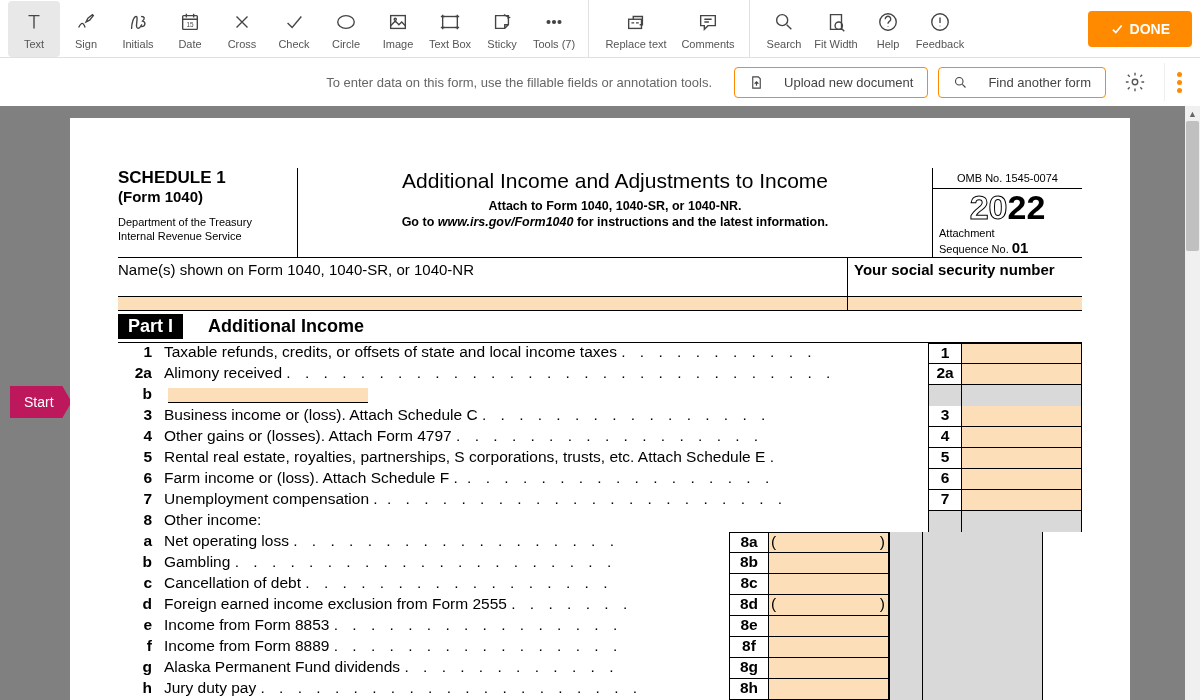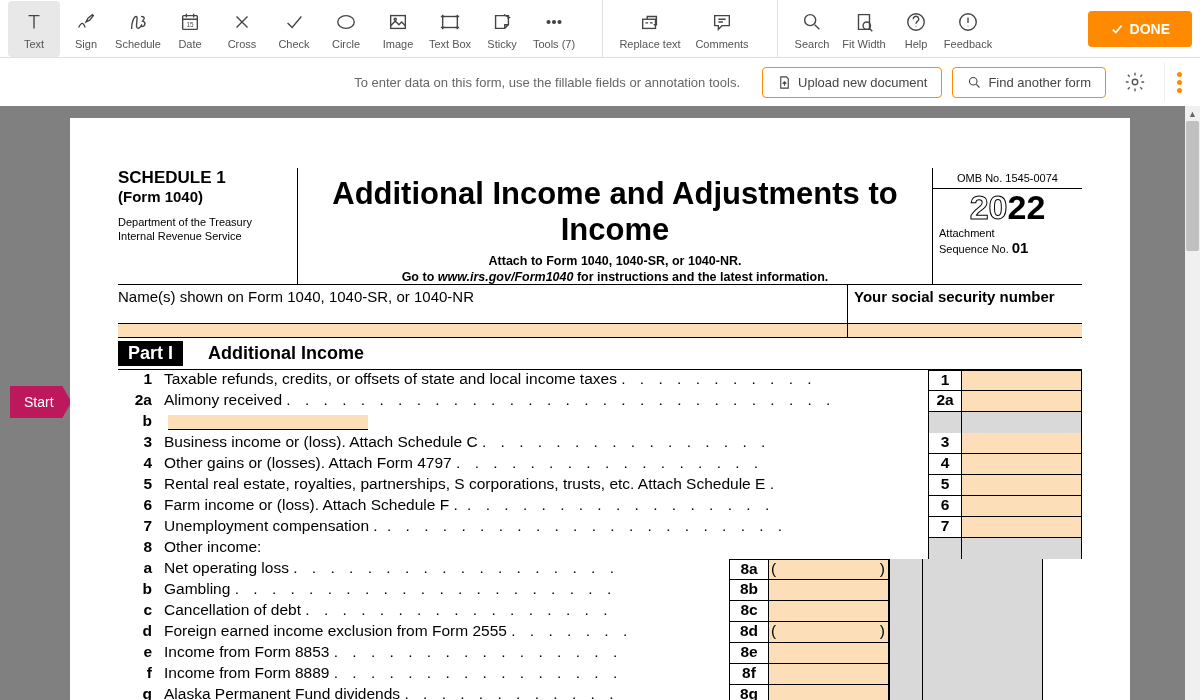--- a/index.html
+++ b/index.html
@@ -1,50 +1,50 @@
 <!DOCTYPE html>
 <html><head>
 <meta charset="utf-8">
 <style>
 * { box-sizing: border-box; margin: 0; padding: 0; }
 body { font-family: Arial, sans-serif; background: #fff; overflow: hidden; width: 1200px; height: 700px; }
 
 .toolbar { display: flex; align-items: center; height: 58px; border-bottom: 1px solid #e0e0e0; padding: 0 8px; }
 .tool-group { display: flex; align-items: center; height: 100%; }
-.tool-group.sep { border-right: 1px solid #e0e0e0; padding-right: 22px; margin-right: 8px; }
+.tool-group.sep { border-right: 1px solid #e0e0e0; padding-right: 8px; margin-right: 8px; }
 .tool-btn { display: flex; flex-direction: column; align-items: center; justify-content: center; width: 52px; height: 56px; cursor: pointer; color: #555; font-size: 11px; border-radius: 4px; }
 .tool-btn.active { background: #e8e8e8; }
 .tool-btn .icon { height: 28px; display: flex; align-items: center; justify-content: center; margin-bottom: 2px; }
 .tool-btn svg { width: 22px; height: 22px; stroke: #444; fill: none; stroke-width: 1.5; }
 .spacer { flex: 1; }
 .done-btn { background: #ff8a00; color: #fff; padding: 10px 22px; border-radius: 4px; font-weight: bold; font-size: 14px; cursor: pointer; display: flex; align-items: center; gap: 6px; margin-left: 10px; }
 
 .subbar { display: flex; align-items: center; height: 48px; padding: 0 12px; gap: 10px; justify-content: flex-end; }
 .subbar .hint { color: #666; font-size: 13px; margin-right: 12px; }
-.outline-btn { border: 1px solid #ff8a00; color: #444; padding: 7px 14px; border-radius: 4px; font-size: 13px; cursor: pointer; display: inline-flex; align-items: center; gap: 6px; background: #fff; }
+.outline-btn { border: 1px solid #ff8a00; color: #444; padding: 7px 14px; border-radius: 4px; font-size: 13px; cursor: pointer; display: inline-flex; align-items: center; gap: 20px; background: #fff; }
 .outline-btn svg { width: 15px; height: 15px; stroke: #444; fill: none; stroke-width: 1.8; }
 .gear { width: 38px; height: 38px; display: flex; align-items: center; justify-content: center; cursor: pointer; }
 .kebab { width: 24px; height: 38px; display: flex; flex-direction: column; align-items: center; justify-content: center; gap: 3px; cursor: pointer; border-left:1px solid #eee; padding-left:6px;}
 .kebab span { width:5px; height:5px; border-radius:50%; background:#ff8a00;}
 
 .viewport { background: #808080; height: 594px; position: relative; display: flex; justify-content: center; overflow: hidden; }
 .scrollbar-track { position:absolute; right:0; top:0; width:15px; height:100%; background:#f0f0f0;}
 .scrollbar-track .up { position:absolute; top:0; width:100%; height:15px; display:flex; align-items:center; justify-content:center; font-size:9px; color:#666;}
 .scrollbar-thumb { position:absolute; top:15px; width:13px; left:1px; height:130px; background:#c0c0c0; border-radius:2px;}
 .page { background: #fff; width: 1060px; margin-top: 12px; padding: 50px 48px 0 48px; font-family: Arial, sans-serif; color:#000; position:relative; }
 
 .start-tab { position: absolute; left: 10px; top: 280px; background: #be185d; color: #fff; padding: 8px 18px 8px 14px; font-size: 14px; font-weight: 500; clip-path: polygon(0 0, 85% 0, 100% 50%, 85% 100%, 0 100%); cursor: pointer; }
 
 .form-header { display: flex; border-bottom: 1px solid #000; }
 .fh-left { width: 180px; border-right: 1px solid #000; padding-bottom: 6px; padding-right:6px;}
 .fh-left .stitle { font-weight: bold; font-size: 17px; }
 .fh-left .sform { font-weight: bold; font-size: 15px; margin-bottom:10px;}
 .fh-left .dept { font-size: 11px; line-height:1.3; }
 .fh-mid { flex: 1; text-align: center; padding: 0 6px; }
-.fh-mid .mtitle { font-weight: bold; font-size: 31px; margin-top:8px; margin-bottom:6px;}
+.fh-mid .mtitle { font-weight: normal; font-size: 21px; margin-top:1px; margin-bottom:6px;}
 .fh-mid .attach { font-size: 12.5px; font-weight:bold; margin-bottom:2px;}
 .fh-mid .goto { font-size: 12.5px; font-weight:bold; }
 .fh-mid .goto .it { font-style: italic; }
 .fh-right { width: 150px; border-left: 1px solid #000; font-size: 11px; }
 .fh-right .omb { border-bottom:1px solid #000; padding:4px 6px; text-align:center;}
 .fh-right .year { font-size: 34px; text-align:center; line-height:1.1; display:flex; justify-content:center;}
 .fh-right .year .outline { -webkit-text-stroke:1px #000; color:transparent; font-weight:bold;}
 .fh-right .year .solid { font-weight:bold;}
 .fh-right .attseq { padding:1px 6px; font-size:11px;}
 .fh-right .attseq .big { font-size:15px; font-weight:bold;}
@@ -93,21 +93,21 @@
           </svg>
         </div>
         <span>Sign</span>
       </div>
     <div class="tool-btn">
         <div class="icon">
           <svg viewBox="0 0 24 24">
             <path d="M5 19c0-5 2-13 5-13s-2 13 2 13c2 0 4-4 4-4M16 6c3 0 4 2 1 5 4 1 3 6-1 6" stroke-linecap="round"></path>
           </svg>
         </div>
-        <span>Schedule</span>
+        <span>Initials</span>
       </div>
     <div class="tool-btn">
         <div class="icon">
           <svg viewBox="0 0 24 24">
             <rect x="4" y="5" width="16" height="15" rx="1"></rect>
             <path d="M4 9h16M8 3v4M16 3v4"></path>
             <text x="12" y="17" font-size="7" text-anchor="middle" fill="#444" stroke="none">15</text>
           </svg>
         </div>
         <span>Date</span>

